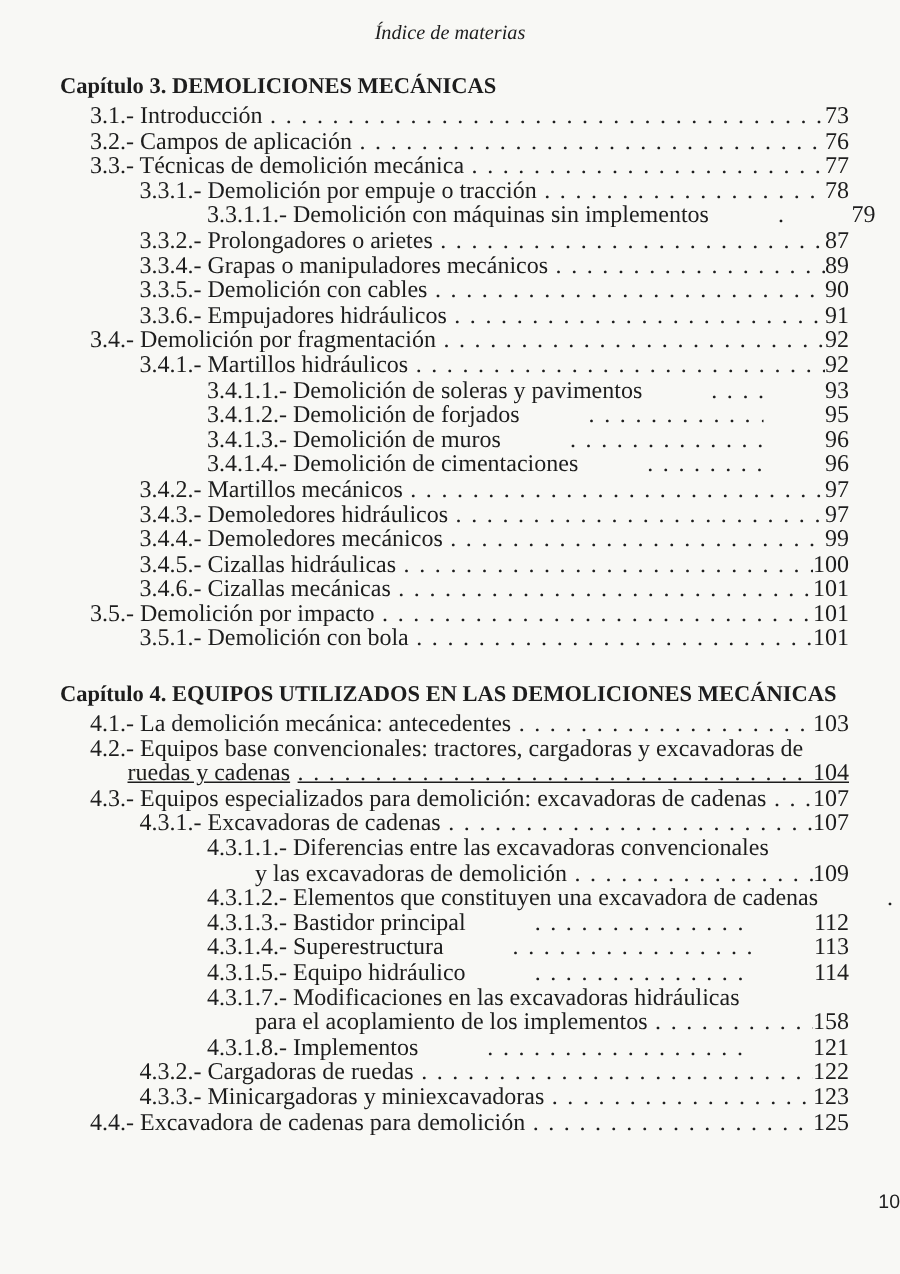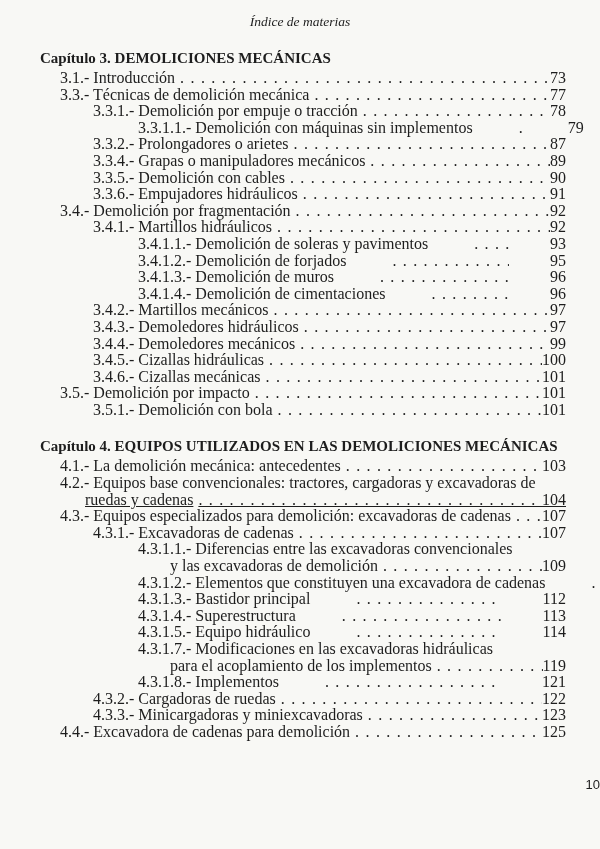--- a/index.html
+++ b/index.html
@@ -86,20 +86,25 @@
 
   <div class="toc" id="toc-root">
       <div class="chapter">
         <div class="chapter-heading">Capítulo 3. DEMOLICIONES MECÁNICAS</div>
         <div class="row l1">
           <span class="title">3.1.- Introducción</span>
           <span class="dots"></span>
           <span class="pagenum">73</span>
         </div>
         <div class="row l1">
+          <span class="title">3.2.- Campos de aplicación</span>
+          <span class="dots"></span>
+          <span class="pagenum">76</span>
+        </div>
+        <div class="row l1">
           <span class="title">3.3.- Técnicas de demolición mecánica</span>
           <span class="dots"></span>
           <span class="pagenum">77</span>
         </div>
         <div class="row l2">
           <span class="title">3.3.1.- Demolición por empuje o tracción</span>
           <span class="dots"></span>
           <span class="pagenum">78</span>
         </div>
         <div class="row l3">
@@ -245,21 +250,21 @@
           <span class="title">4.3.1.5.- Equipo hidráulico</span>
           <span class="dots"></span>
           <span class="pagenum">114</span>
         </div>
         <div class="row l3">
           <span class="title">4.3.1.7.- Modificaciones en las excavadoras hidráulicas</span>
         </div>
         <div class="row c3">
           <span class="title">para el acoplamiento de los implementos</span>
           <span class="dots"></span>
-          <span class="pagenum">119</span>
+          <span class="pagenum">158</span>
         </div>
         <div class="row l3">
           <span class="title">4.3.1.8.- Implementos</span>
           <span class="dots"></span>
           <span class="pagenum">121</span>
         </div>
         <div class="row l2">
           <span class="title">4.3.2.- Cargadoras de ruedas</span>
           <span class="dots"></span>
           <span class="pagenum">122</span>

